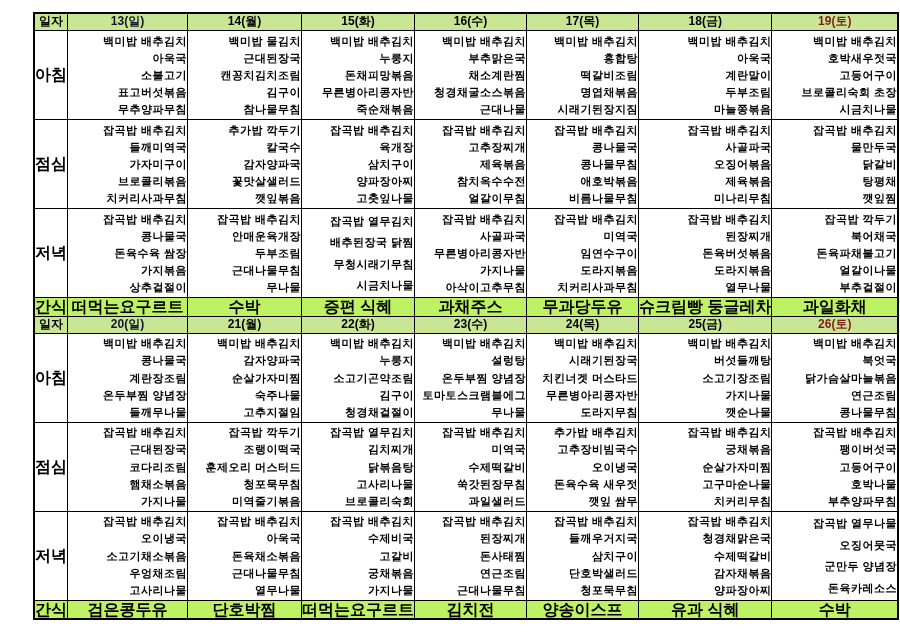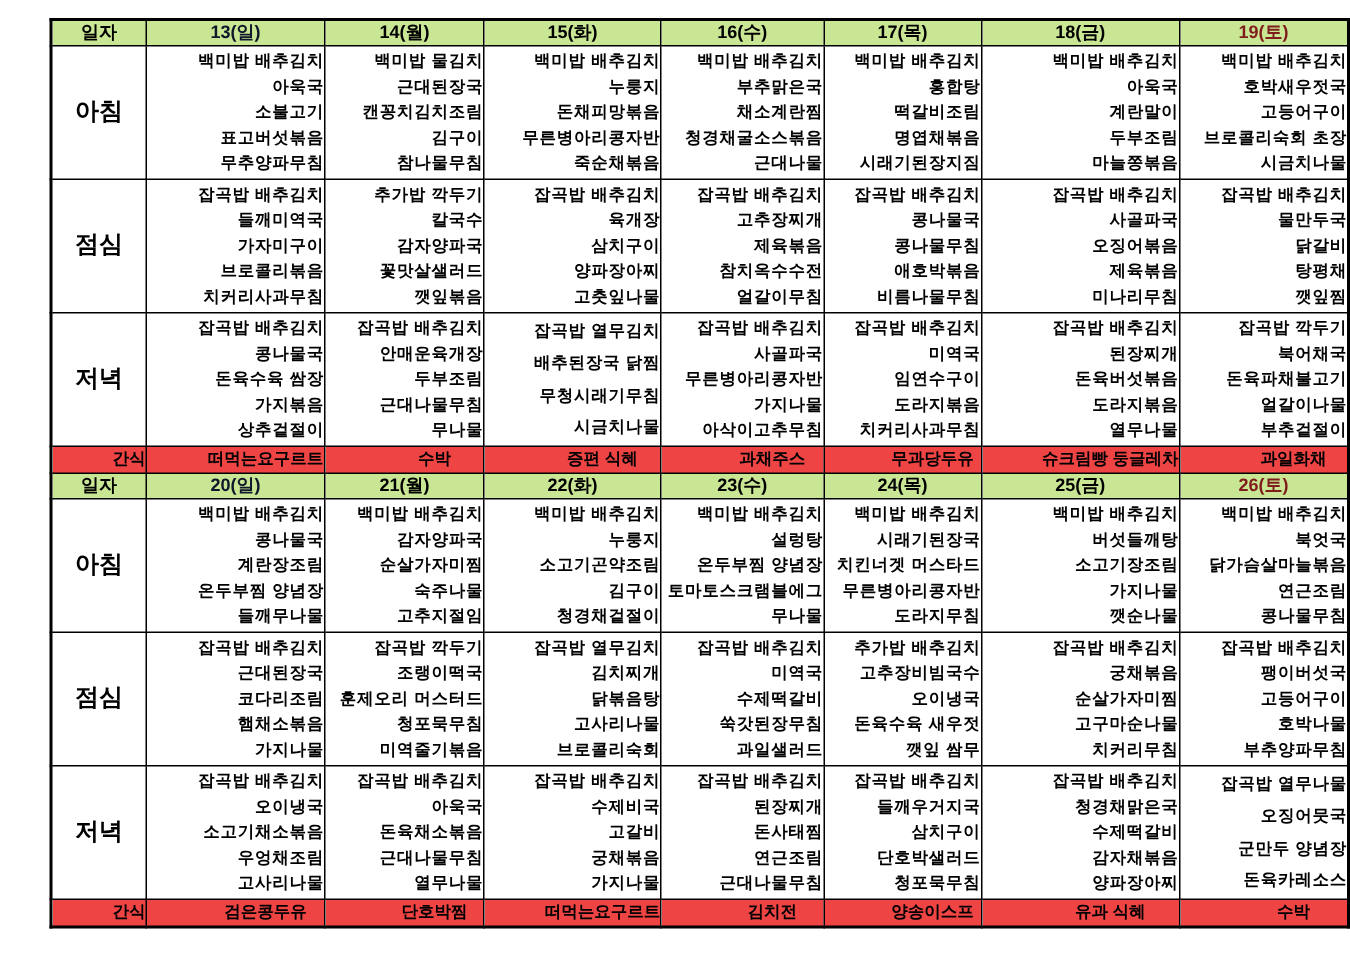--- a/index.html
+++ b/index.html
@@ -14,21 +14,21 @@
     border:2px solid #000;
   }
   td{
     border:1px solid #000;
     text-align:center;vertical-align:middle;
     font-weight:bold;color:#000;
     font-size:11px;line-height:1.1;
     padding:0;overflow:hidden;white-space:nowrap;
   }
   tr.date-row td{height:16px;background:#c9e694;font-size:12px;}
-  tr.snack-row td{height:17px;background:#ef4444;font-size:11px;padding-left:40px;}
+  tr.snack-row td{height:17px;background:#bef264;font-size:16px;}
   tr.meal-row td{height:88px;background:#ffffff;}
   td.lbl{font-size:16px;}
   td.date-cell[data-dc="sun"]{color:#0f172a;}
   td.date-cell[data-dc="sat"]{color:#7f1d1d;}
   .lines{
     display:flex;flex-direction:column;justify-content:space-around;
     align-items:flex-end;height:86px;padding:1px 0;
   }
   .lines div{letter-spacing:0.5px;}
 </style>

